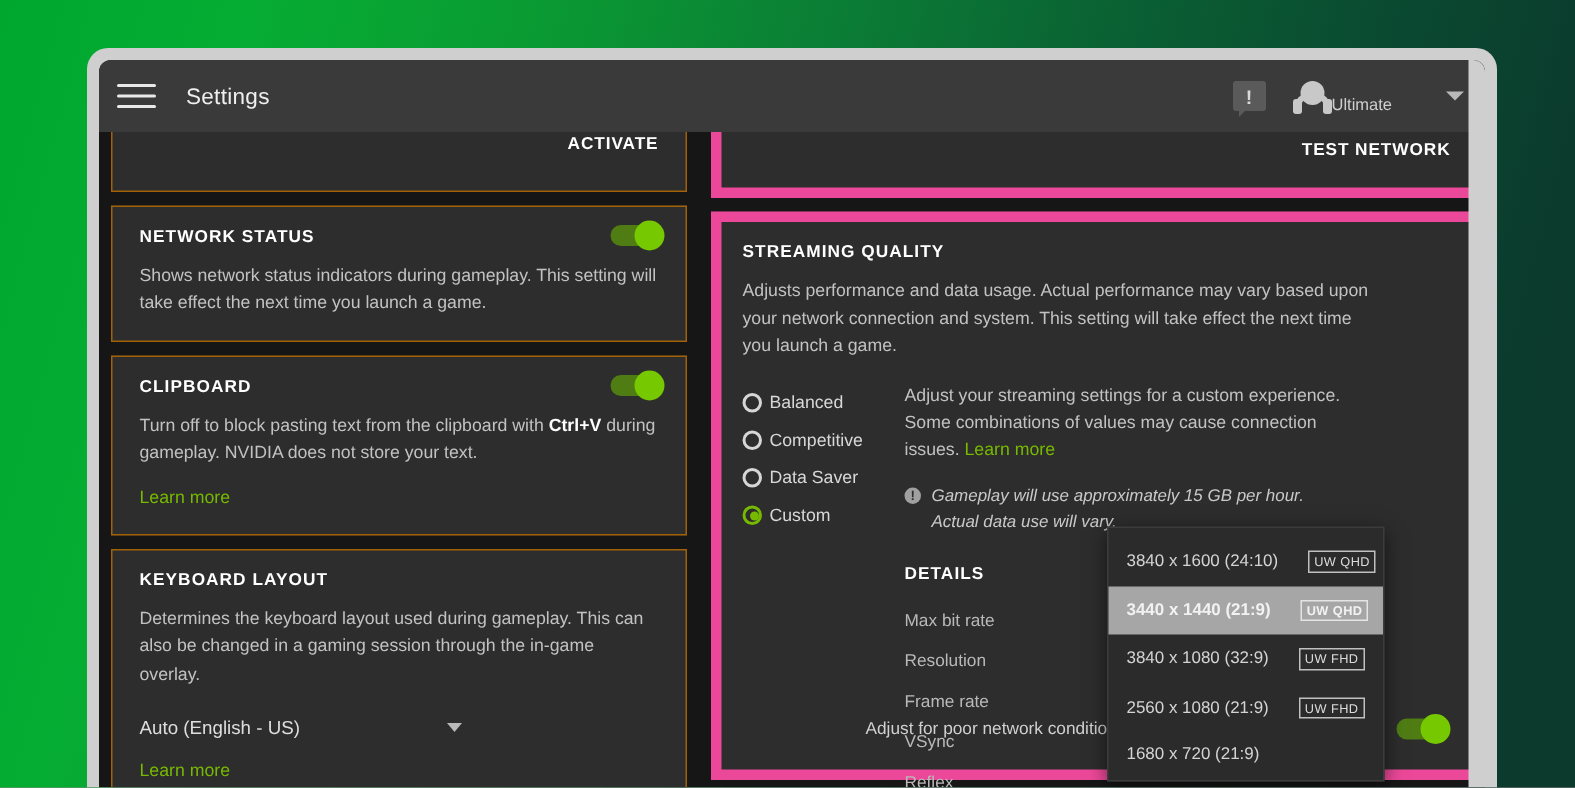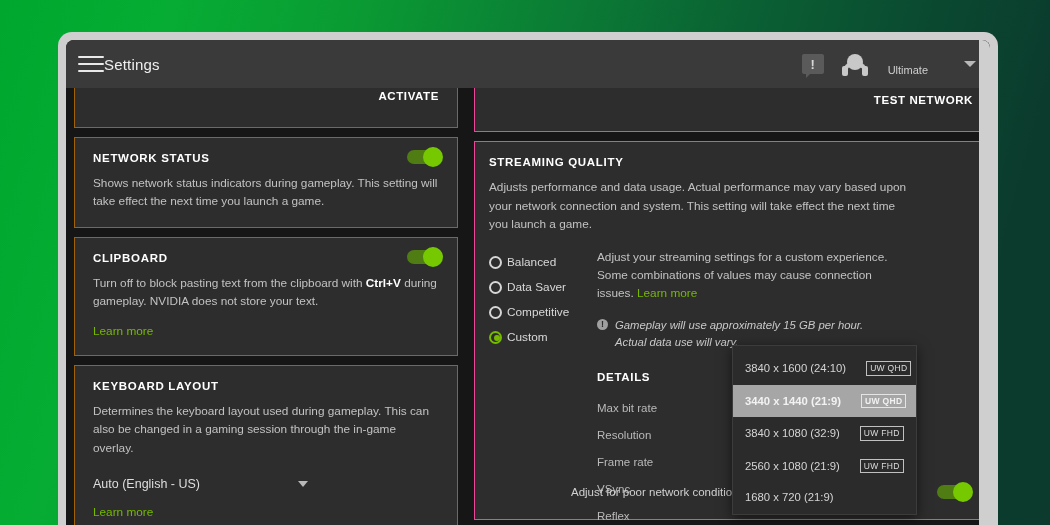--- a/index.html
+++ b/index.html
@@ -38,35 +38,35 @@
     padding: 0 14px 0 12px;
     position: relative;
   }
   .hamburger {
     width: 26px; height: 22px;
     display: flex; flex-direction: column; justify-content: center; gap: 5px;
     cursor: pointer;
   }
   .hamburger span { display: block; height: 2px; background: #e9e9e9; border-radius: 1px; }
   .app-title {
-    color: #efefef; font-size: 15px; letter-spacing: .2px;
+    color: #efefef; font-size: 15px; margin-left: 20px; letter-spacing: .2px;
   }
   .topbar-right {
     margin-left: auto; display: flex; align-items: center; gap: 18px;
   }
   .feedback-icon {
     width: 22px; height: 20px; background: #5a5a5a; border-radius: 2px;
     position: relative; display: flex; align-items: center; justify-content: center;
     color: #d8d8d8; font-size: 13px; font-weight: bold; line-height: 1;
   }
   .feedback-icon::after {
     content: ""; position: absolute; bottom: -4px; left: 4px;
     border-left: 5px solid #5a5a5a; border-bottom: 5px solid transparent;
   }
-  .avatar-wrap { display: flex; align-items: flex-end; gap: 20px; }
+  .avatar-wrap { display: flex; align-items: flex-end; gap: 0; }
   .avatar {
     width: 26px; height: 26px; position: relative;
   }
   .avatar .head {
     position: absolute; left: 5px; top: 3px; width: 16px; height: 16px;
     border-radius: 50%; background: #c8c8c8;
   }
   .avatar .band {
     position: absolute; left: 0; top: 10px; width: 26px; height: 13px;
     border: 4px solid #c8c8c8; border-bottom: none;
@@ -132,21 +132,21 @@
     display: flex; align-items: center; margin-top: 20px; width: 215px; cursor: pointer;
   }
   .select-value { color: #dedede; font-size: 12.5px; }
   .select-caret {
     margin-left: auto; width: 0; height: 0;
     border-left: 5px solid transparent; border-right: 5px solid transparent;
     border-top: 6px solid #b9b9b9;
   }
   
   .rpanel {
-    background: #2d2d2d; border: 1px solid #ec4899;
+    background: #2d2d2d; border: 7px solid #ec4899;
   }
   .rpanel.topclip { height: 44px; position: relative; border-top: none; margin-bottom: 9px; }
   .test-network {
     position: absolute; right: 16px; top: 6px;
     color: #fff; font-size: 11.5px; font-weight: bold; letter-spacing: .6px; cursor: pointer; text-align: right;
   }
   .rpanel-main { padding: 14px 18px 10px 14px; position: relative; height: 379px; }
   .rdesc {
     color: #c2c2c2; font-size: 11.8px; line-height: 1.58; max-width: 418px; margin-bottom: 14px;
   }
@@ -304,25 +304,25 @@
           <div class="rdesc">Adjusts performance and data usage. Actual performance may vary based upon your network connection and system. This setting will take effect the next time you launch a game.</div>
 
           <div class="quality-grid">
             <div class="radios">
               <div class="radio-row">
                 <div class="radio"></div>
                 <div class="radio-label">Balanced</div>
               </div>
               <div class="radio-row">
                 <div class="radio"></div>
-                <div class="radio-label">Data Saver</div>
+                <div class="radio-label">Competitive</div>
               </div>
               <div class="radio-row">
                 <div class="radio"></div>
-                <div class="radio-label">Competitive</div>
+                <div class="radio-label">Data Saver</div>
               </div>
               <div class="radio-row">
                 <div class="radio sel"></div>
                 <div class="radio-label">Custom</div>
               </div>
             </div>
 
             <div class="quality-detail">
               <div class="qd-text"><span>Adjust your streaming settings for a custom experience. Some combinations of values may cause connection issues. </span><span class="learn-inline">Learn more</span></div>
 

